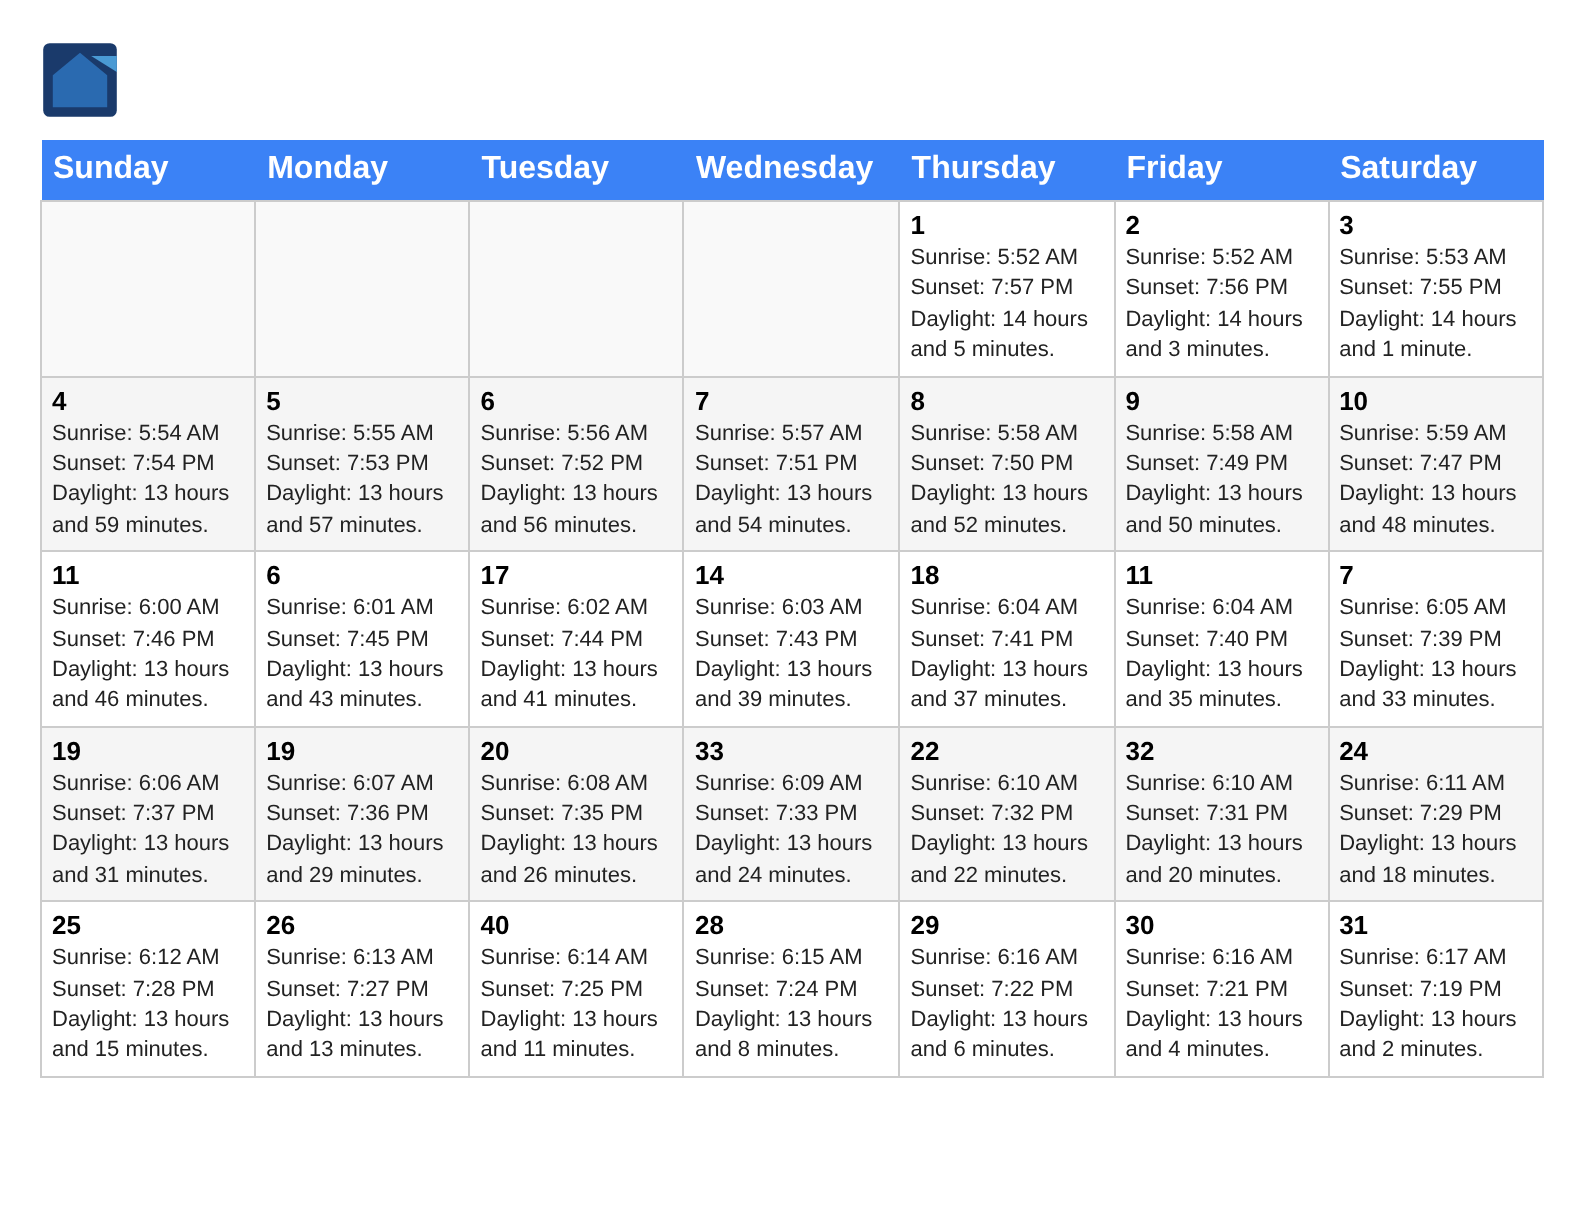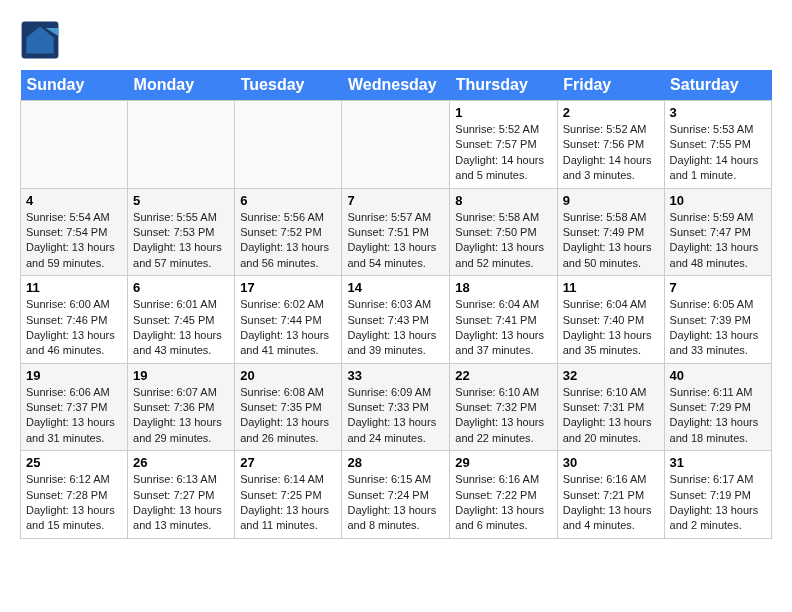--- a/index.html
+++ b/index.html
@@ -215,35 +215,35 @@
         </td>
         <td>
           <span class="day-num">22</span>
           <div class="day-info">Sunrise: 6:10 AM<br>Sunset: 7:32 PM<br>Daylight: 13 hours<br>and 22 minutes.</div>
         </td>
         <td>
           <span class="day-num">32</span>
           <div class="day-info">Sunrise: 6:10 AM<br>Sunset: 7:31 PM<br>Daylight: 13 hours<br>and 20 minutes.</div>
         </td>
         <td>
-          <span class="day-num">40</span>
+          <span class="day-num">24</span>
           <div class="day-info">Sunrise: 6:11 AM<br>Sunset: 7:29 PM<br>Daylight: 13 hours<br>and 18 minutes.</div>
         </td>
       </tr>
       <tr>
         <td>
           <span class="day-num">25</span>
           <div class="day-info">Sunrise: 6:12 AM<br>Sunset: 7:28 PM<br>Daylight: 13 hours<br>and 15 minutes.</div>
         </td>
         <td>
           <span class="day-num">26</span>
           <div class="day-info">Sunrise: 6:13 AM<br>Sunset: 7:27 PM<br>Daylight: 13 hours<br>and 13 minutes.</div>
         </td>
         <td>
-          <span class="day-num">27</span>
+          <span class="day-num">40</span>
           <div class="day-info">Sunrise: 6:14 AM<br>Sunset: 7:25 PM<br>Daylight: 13 hours<br>and 11 minutes.</div>
         </td>
         <td>
           <span class="day-num">28</span>
           <div class="day-info">Sunrise: 6:15 AM<br>Sunset: 7:24 PM<br>Daylight: 13 hours<br>and 8 minutes.</div>
         </td>
         <td>
           <span class="day-num">29</span>
           <div class="day-info">Sunrise: 6:16 AM<br>Sunset: 7:22 PM<br>Daylight: 13 hours<br>and 6 minutes.</div>
         </td>

